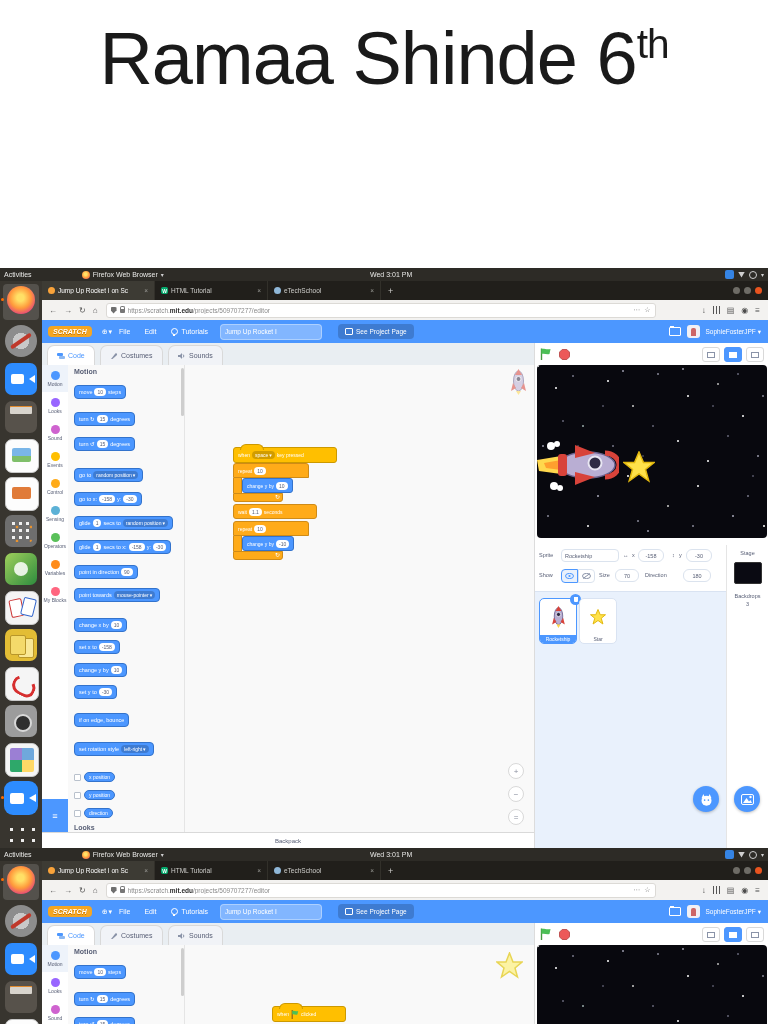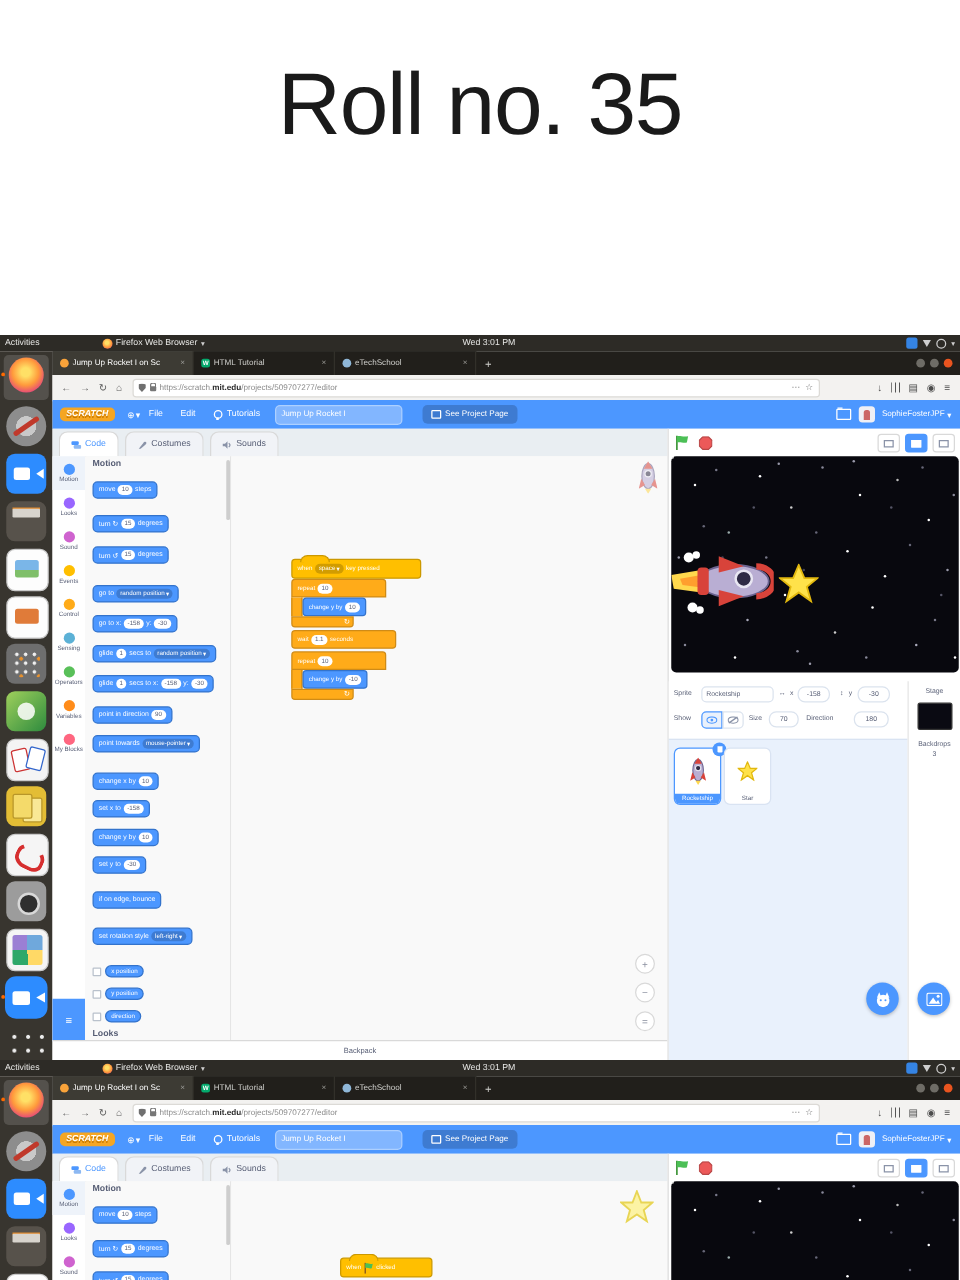--- a/index.html
+++ b/index.html
@@ -252,21 +252,21 @@
         font-size:8px;display:flex;align-items:center;justify-content:center;}
   .backpack{position:absolute;left:42px;width:492px;bottom:0;height:15px;background:#fff;
             border-top:1px solid #d9d9d9;display:flex;align-items:center;justify-content:center;
             font-size:6px;color:#575e75;}
 </style>
 </head>
 <body>
 
 <div class="page">
   <div class="title-block">
-    <div class="t2">Roll no. 35</div>
+    <div class="t1"><span>Ramaa Shinde 6</span><sup>th</sup></div>
   </div>
   <div class="shot shot--1">
 <div class="screen">
 
   <div class="topbar">
     <span class="tb-act">Activities</span>
     <span class="tb-ff">
       <span class="ffmini"></span>
       <span>Firefox Web Browser</span>
       <span class="tb-caret">▾</span>

